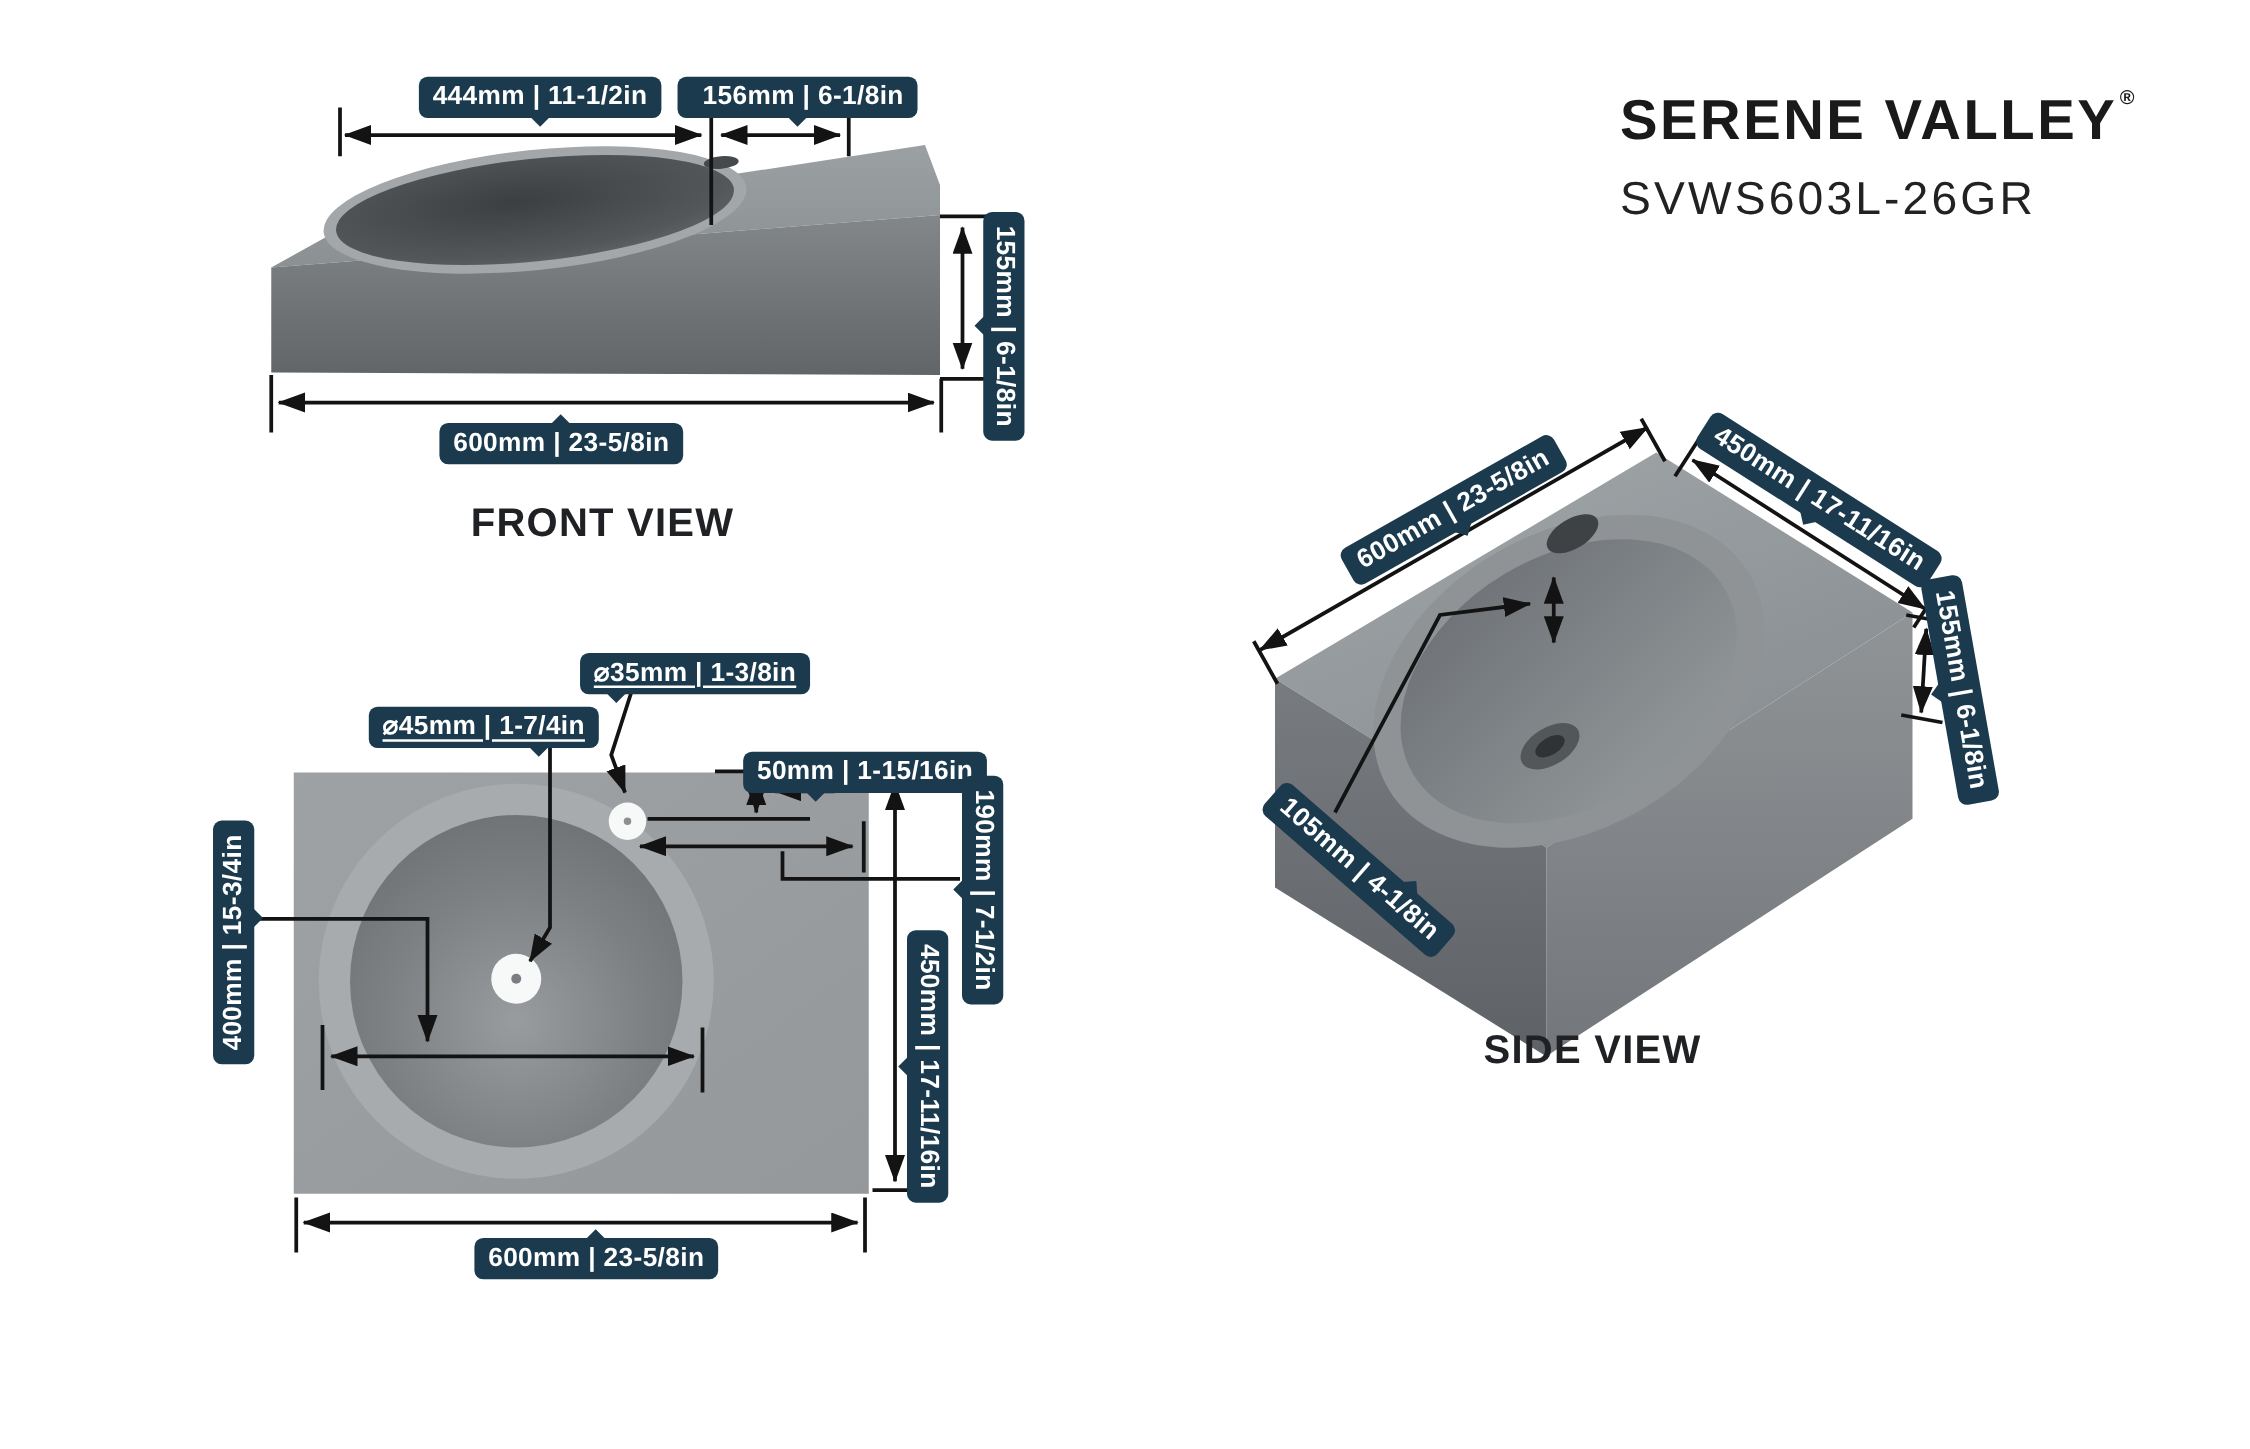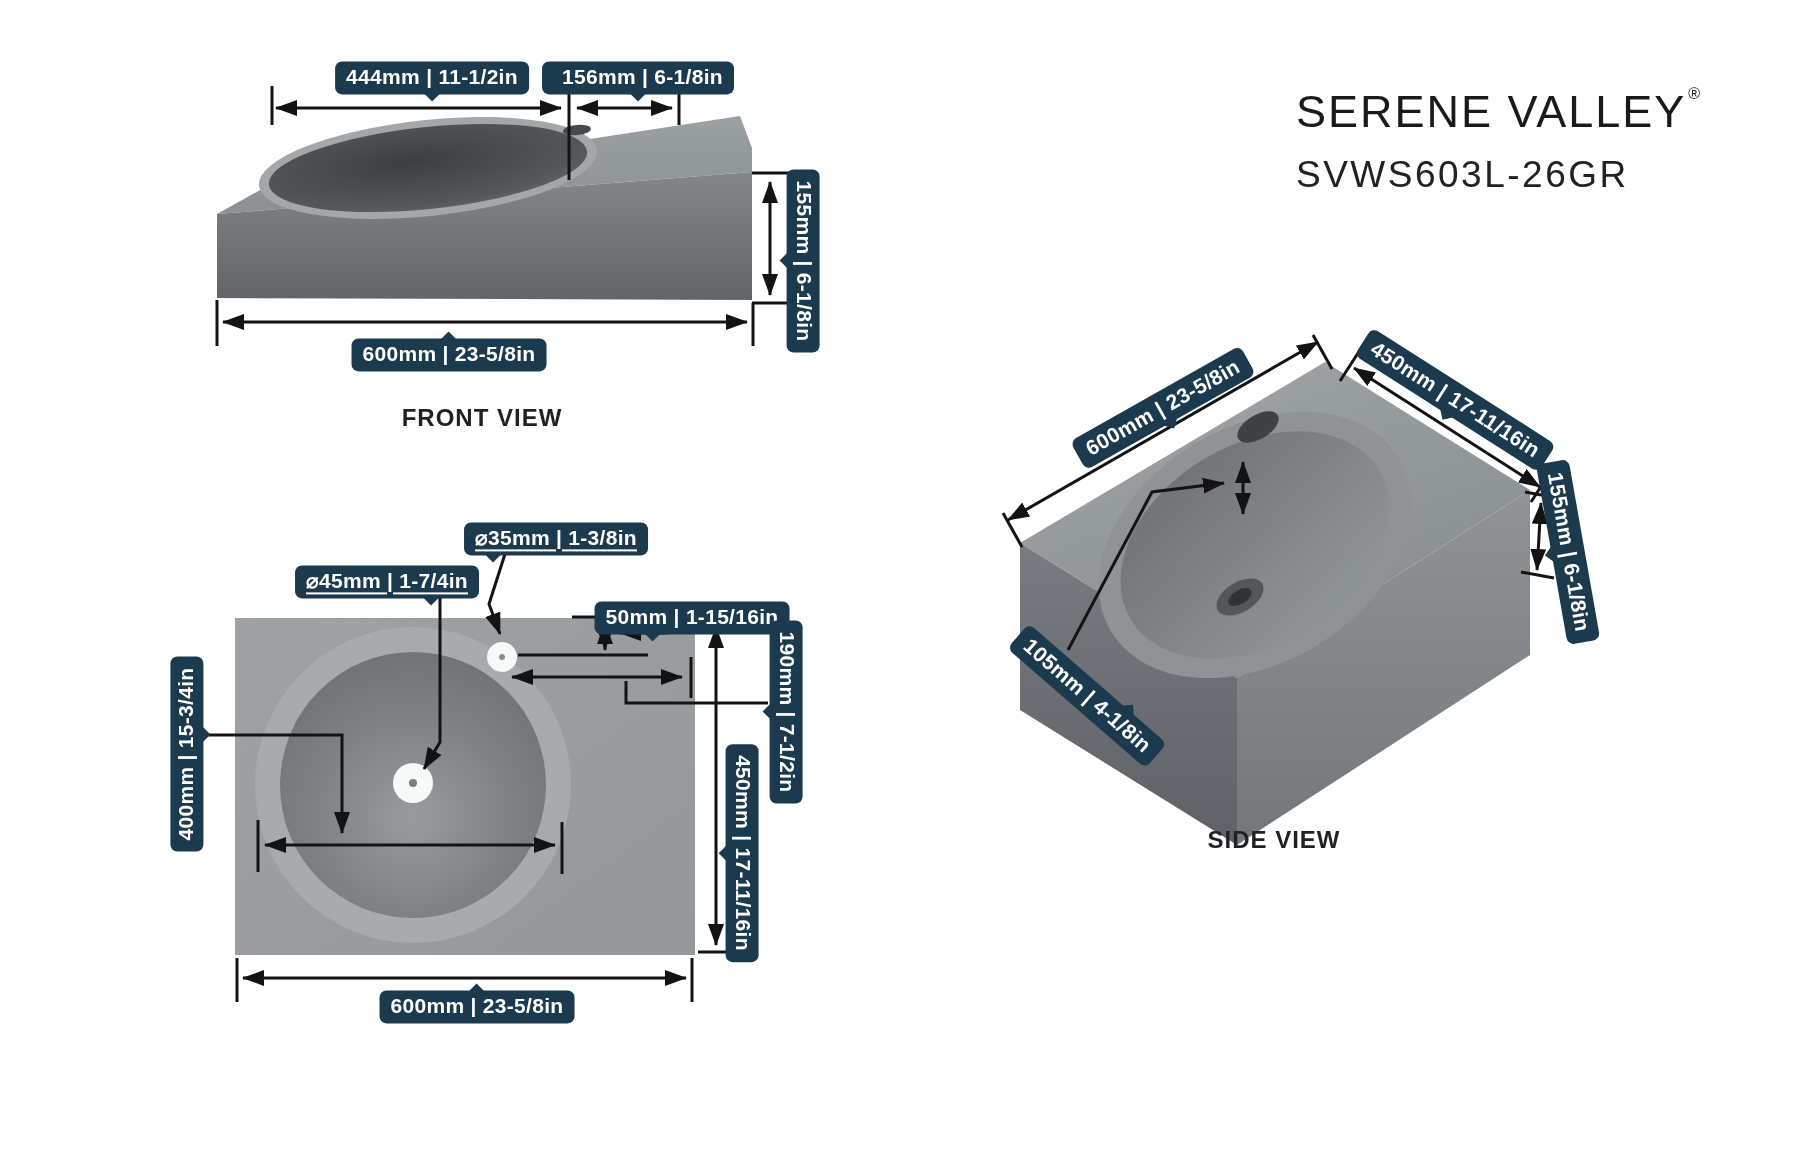--- a/index.html
+++ b/index.html
@@ -9,24 +9,24 @@
   .ln{stroke:#131313;stroke-width:3;fill:none;stroke-linecap:butt;}
   .badge{position:absolute;transform:translate(-50%,-50%) rotate(var(--rot,0deg));
          background:var(--badge,#1b3a4e);color:#ffffff;font-weight:700;font-size:21px;
          line-height:1.2;padding:3px 11px 5px;border-radius:7px;white-space:nowrap;
          letter-spacing:.3px;z-index:5;}
   .badge.u .badge-text{text-decoration:underline;text-underline-offset:4px;
          text-decoration-thickness:2px;}
   .pt{position:absolute;width:0;height:0;border:8px solid transparent;}
   .pt-bottom{bottom:-15px;left:50%;margin-left:-8px;border-top-color:var(--badge,#1b3a4e);}
   .pt-top{top:-15px;left:50%;margin-left:-8px;border-bottom-color:var(--badge,#1b3a4e);}
-  .view-title{position:absolute;transform:translate(-50%,-50%);font-weight:700;font-size:24px;
+  .view-title{position:absolute;transform:translate(-50%,-50%);font-weight:700;font-size:32px;
          letter-spacing:1px;color:#1f2124;z-index:4;white-space:nowrap;}
   .brand{position:absolute;left:1296px;top:70px;color:#1a1a1a;z-index:4;}
-  .brand .logo{font-size:45px;font-weight:400;letter-spacing:2px;white-space:nowrap;margin-top:15px;}
+  .brand .logo{font-size:45px;font-weight:700;letter-spacing:2px;white-space:nowrap;}
   .brand .reg{font-size:16px;vertical-align:28px;margin-left:2px;}
   .brand .model{font-size:37px;font-weight:400;letter-spacing:2.5px;margin-top:16px;
          color:#222;white-space:nowrap;}
 </style>
 </head>
 <body>
 
 <div id="stage">
 
   <svg id="art" viewBox="0 0 1800 1159">

